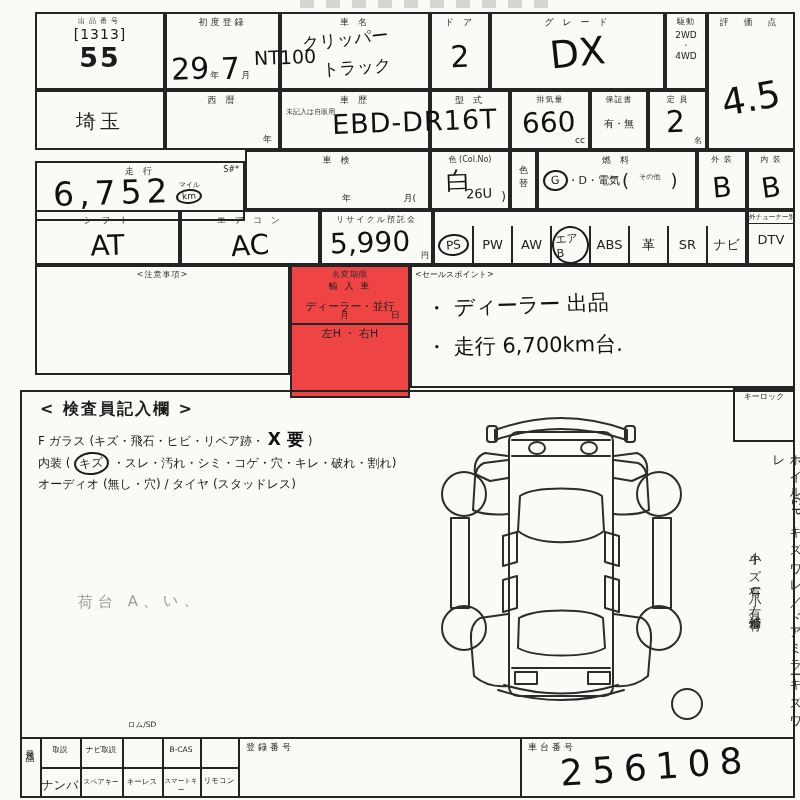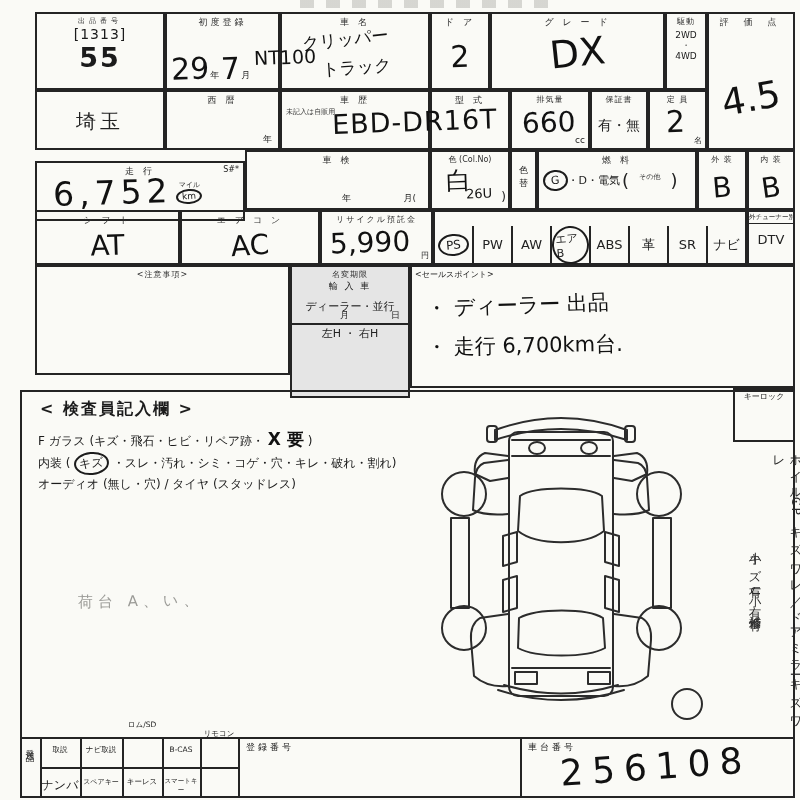--- a/index.html
+++ b/index.html
@@ -97,21 +97,21 @@
   </div>
 
   <div class="cell" style="left:510px;top:90px;width:80px;height:60px;">
     <div class="hdr hdr8">排気量</div>
     <span class="hw abs" style="left:10px;top:14px;font-size:28px;">660</span>
     <span class="print abs" style="right:3px;bottom:3px;font-size:9px;">cc</span>
   </div>
 
   <div class="cell" style="left:590px;top:90px;width:58px;height:60px;">
     <div class="hdr hdr8">保証書</div>
-    <div class="print" style="text-align:center;font-size:14px;margin-top:12px;">有・無</div>
+    <div class="print" style="text-align:center;font-size:10px;margin-top:12px;">有・無</div>
   </div>
 
   <div class="cell" style="left:648px;top:90px;width:59px;height:60px;">
     <div class="hdr hdr8">定 員</div>
     <span class="hw abs" style="left:16px;top:12px;font-size:30px;">2</span>
     <span class="print abs" style="right:3px;bottom:2px;font-size:8px;">名</span>
   </div>
 
   <div class="cell" style="left:35px;top:161px;width:210px;height:60px;">
     <div class="hdr">走  行</div>
@@ -212,21 +212,21 @@
 
   <div class="cell" style="left:35px;top:265px;width:255px;height:110px;">
     <div class="hdr hdr8" style="letter-spacing:1px;">&lt;注意事項&gt;</div>
   </div>
 
   <div class="cell" style="left:747px;top:210px;width:48px;height:55px;">
     <div style="font-size:6.5px;text-align:center;border-bottom:1px solid #242424;padding:1px 0;white-space:nowrap;overflow:hidden;">外チューナー別</div>
     <div class="print" style="text-align:center;font-size:13px;margin-top:8px;">DTV</div>
   </div>
 
-  <div class="cell" style="left:290px;top:265px;width:120px;height:133px;background:#e5e5e5;">
+  <div class="cell" style="left:290px;top:265px;width:120px;height:133px;background:#ef4444;">
     <div class="hdr hdr8" style="letter-spacing:1px;">名変期限</div>
     <span class="print abs" style="left:48px;top:42px;font-size:9px;">月</span>
     <span class="print abs" style="right:8px;top:42px;font-size:9px;">日</span>
     <div class="hline" style="left:0;right:0;top:56px;width:116px;"></div>
     <div class="print" style="text-align:center;font-size:9px;letter-spacing:2px;">輸 入 車</div>
     <div class="print" style="text-align:center;font-size:11px;margin-top:6px;white-space:nowrap;">ディーラー・並行</div>
     <div class="print" style="text-align:center;font-size:11px;margin-top:12px;">左H ・ 右H</div>
   </div>
 
   <div class="cell" style="left:410px;top:265px;width:385px;height:123px;">
@@ -320,21 +320,21 @@
   <div class="vline" style="left:238px;top:737px;height:61px;"></div>
   <div class="vline" style="left:520px;top:737px;height:61px;"></div>
   <div class="hline" style="left:40px;top:767px;width:198px;"></div>
 
   <div class="abs vsm" style="left:23px;top:742px;height:54px;">発送品</div>
 
   <div class="abs" style="left:40px;top:745px;width:40px;text-align:center;font-size:7.5px;">取説</div>
   <div class="abs" style="left:80px;top:745px;width:42px;text-align:center;font-size:7.5px;">ナビ取説</div>
   <div class="abs" style="left:122px;top:720px;width:40px;text-align:center;font-size:7.5px;">ロム/SD</div>
   <div class="abs" style="left:162px;top:745px;width:38px;text-align:center;font-size:7.5px;">B-CAS</div>
-  <div class="abs" style="left:200px;top:729px;width:38px;text-align:center;font-size:7.5px;">リモコン</div>
+  <div class="abs" style="left:200px;top:776px;width:38px;text-align:center;font-size:7.5px;">リモコン</div>
 
   <div class="abs" style="left:40px;top:777px;width:40px;text-align:center;font-size:12px;">ナンバー</div>
   <div class="abs" style="left:80px;top:777px;width:42px;text-align:center;font-size:7px;">スペアキー</div>
   <div class="abs" style="left:122px;top:777px;width:40px;text-align:center;font-size:7.5px;">キーレス</div>
   <div class="abs" style="left:162px;top:777px;width:38px;text-align:center;font-size:6.5px;">スマートキー</div>
 
   <div class="abs" style="left:246px;top:741px;font-size:9px;letter-spacing:3px;">登録番号</div>
   <div class="abs" style="left:528px;top:741px;font-size:9px;letter-spacing:3px;">車台番号</div>
   <div class="abs hw" style="left:560px;top:746px;font-size:36px;letter-spacing:9px;transform:rotate(-4deg);">256108</div>
 

